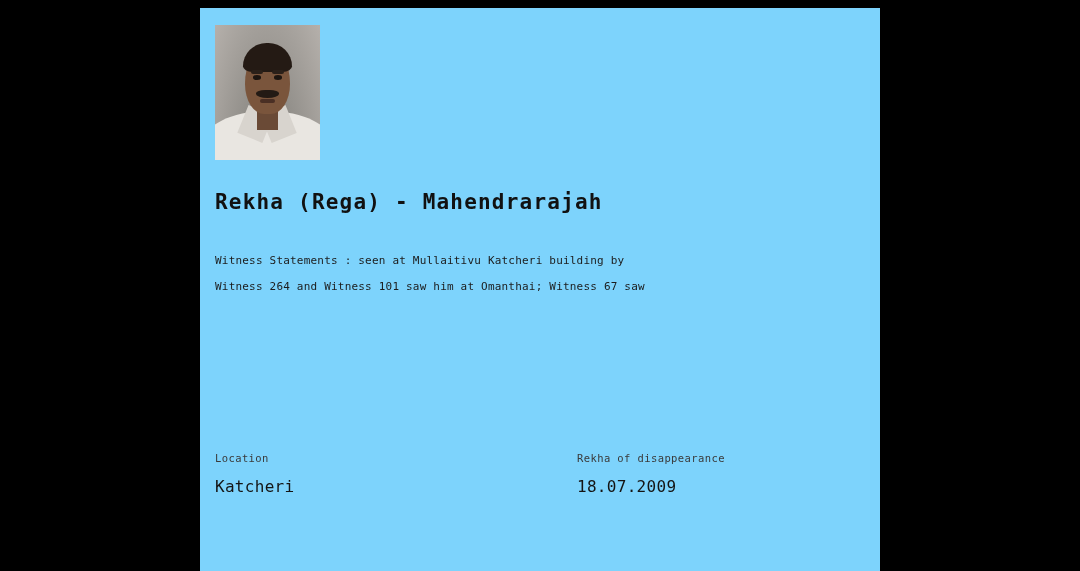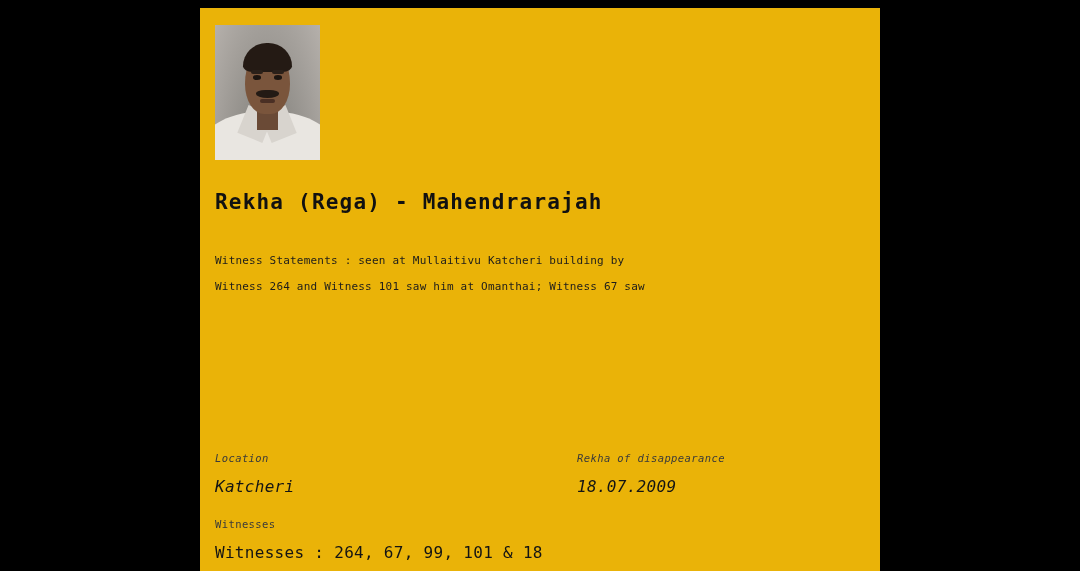--- a/index.html
+++ b/index.html
@@ -18,21 +18,21 @@
     width: 1080px;
     height: 571px;
     background: #000000;
   }
   .page {
     position: absolute;
     left: 200px;
     top: 8px;
     width: 680px;
     height: 563px;
-    background: #eab308;
+    background: #7dd3fc;
     overflow: hidden;
   }
   .portrait {
     position: absolute;
     left: 15px;
     top: 17px;
     width: 105px;
     height: 135px;
     background: #b9b2ac;
     overflow: hidden;
@@ -161,21 +161,20 @@
 
   .meta {
     position: absolute;
     left: 15px;
     top: 444px;
     width: 650px;
   }
   .meta-row {
     position: relative;
     height: 66px;
-    font-style: italic;
   }
   .meta-col-left {
     position: absolute;
     left: 0;
     top: 0;
     width: 345px;
   }
   .meta-col-right {
     position: absolute;
     left: 362px;
@@ -244,20 +243,16 @@
       <div class="meta-row">
         <div class="meta-col-left">
           <div class="meta-label">Location</div>
           <div class="meta-value">Katcheri</div>
         </div>
         <div class="meta-col-right">
           <div class="meta-label">Rekha of disappearance</div>
           <div class="meta-value">18.07.2009</div>
         </div>
       </div>
-      <div class="witness-block">
-        <div class="witness-label">Witnesses</div>
-        <div class="witness-value">Witnesses : 264, 67, 99, 101 &amp; 18</div>
-      </div>
     </div>
 
   </div>
 </div>
 
 </body></html>

